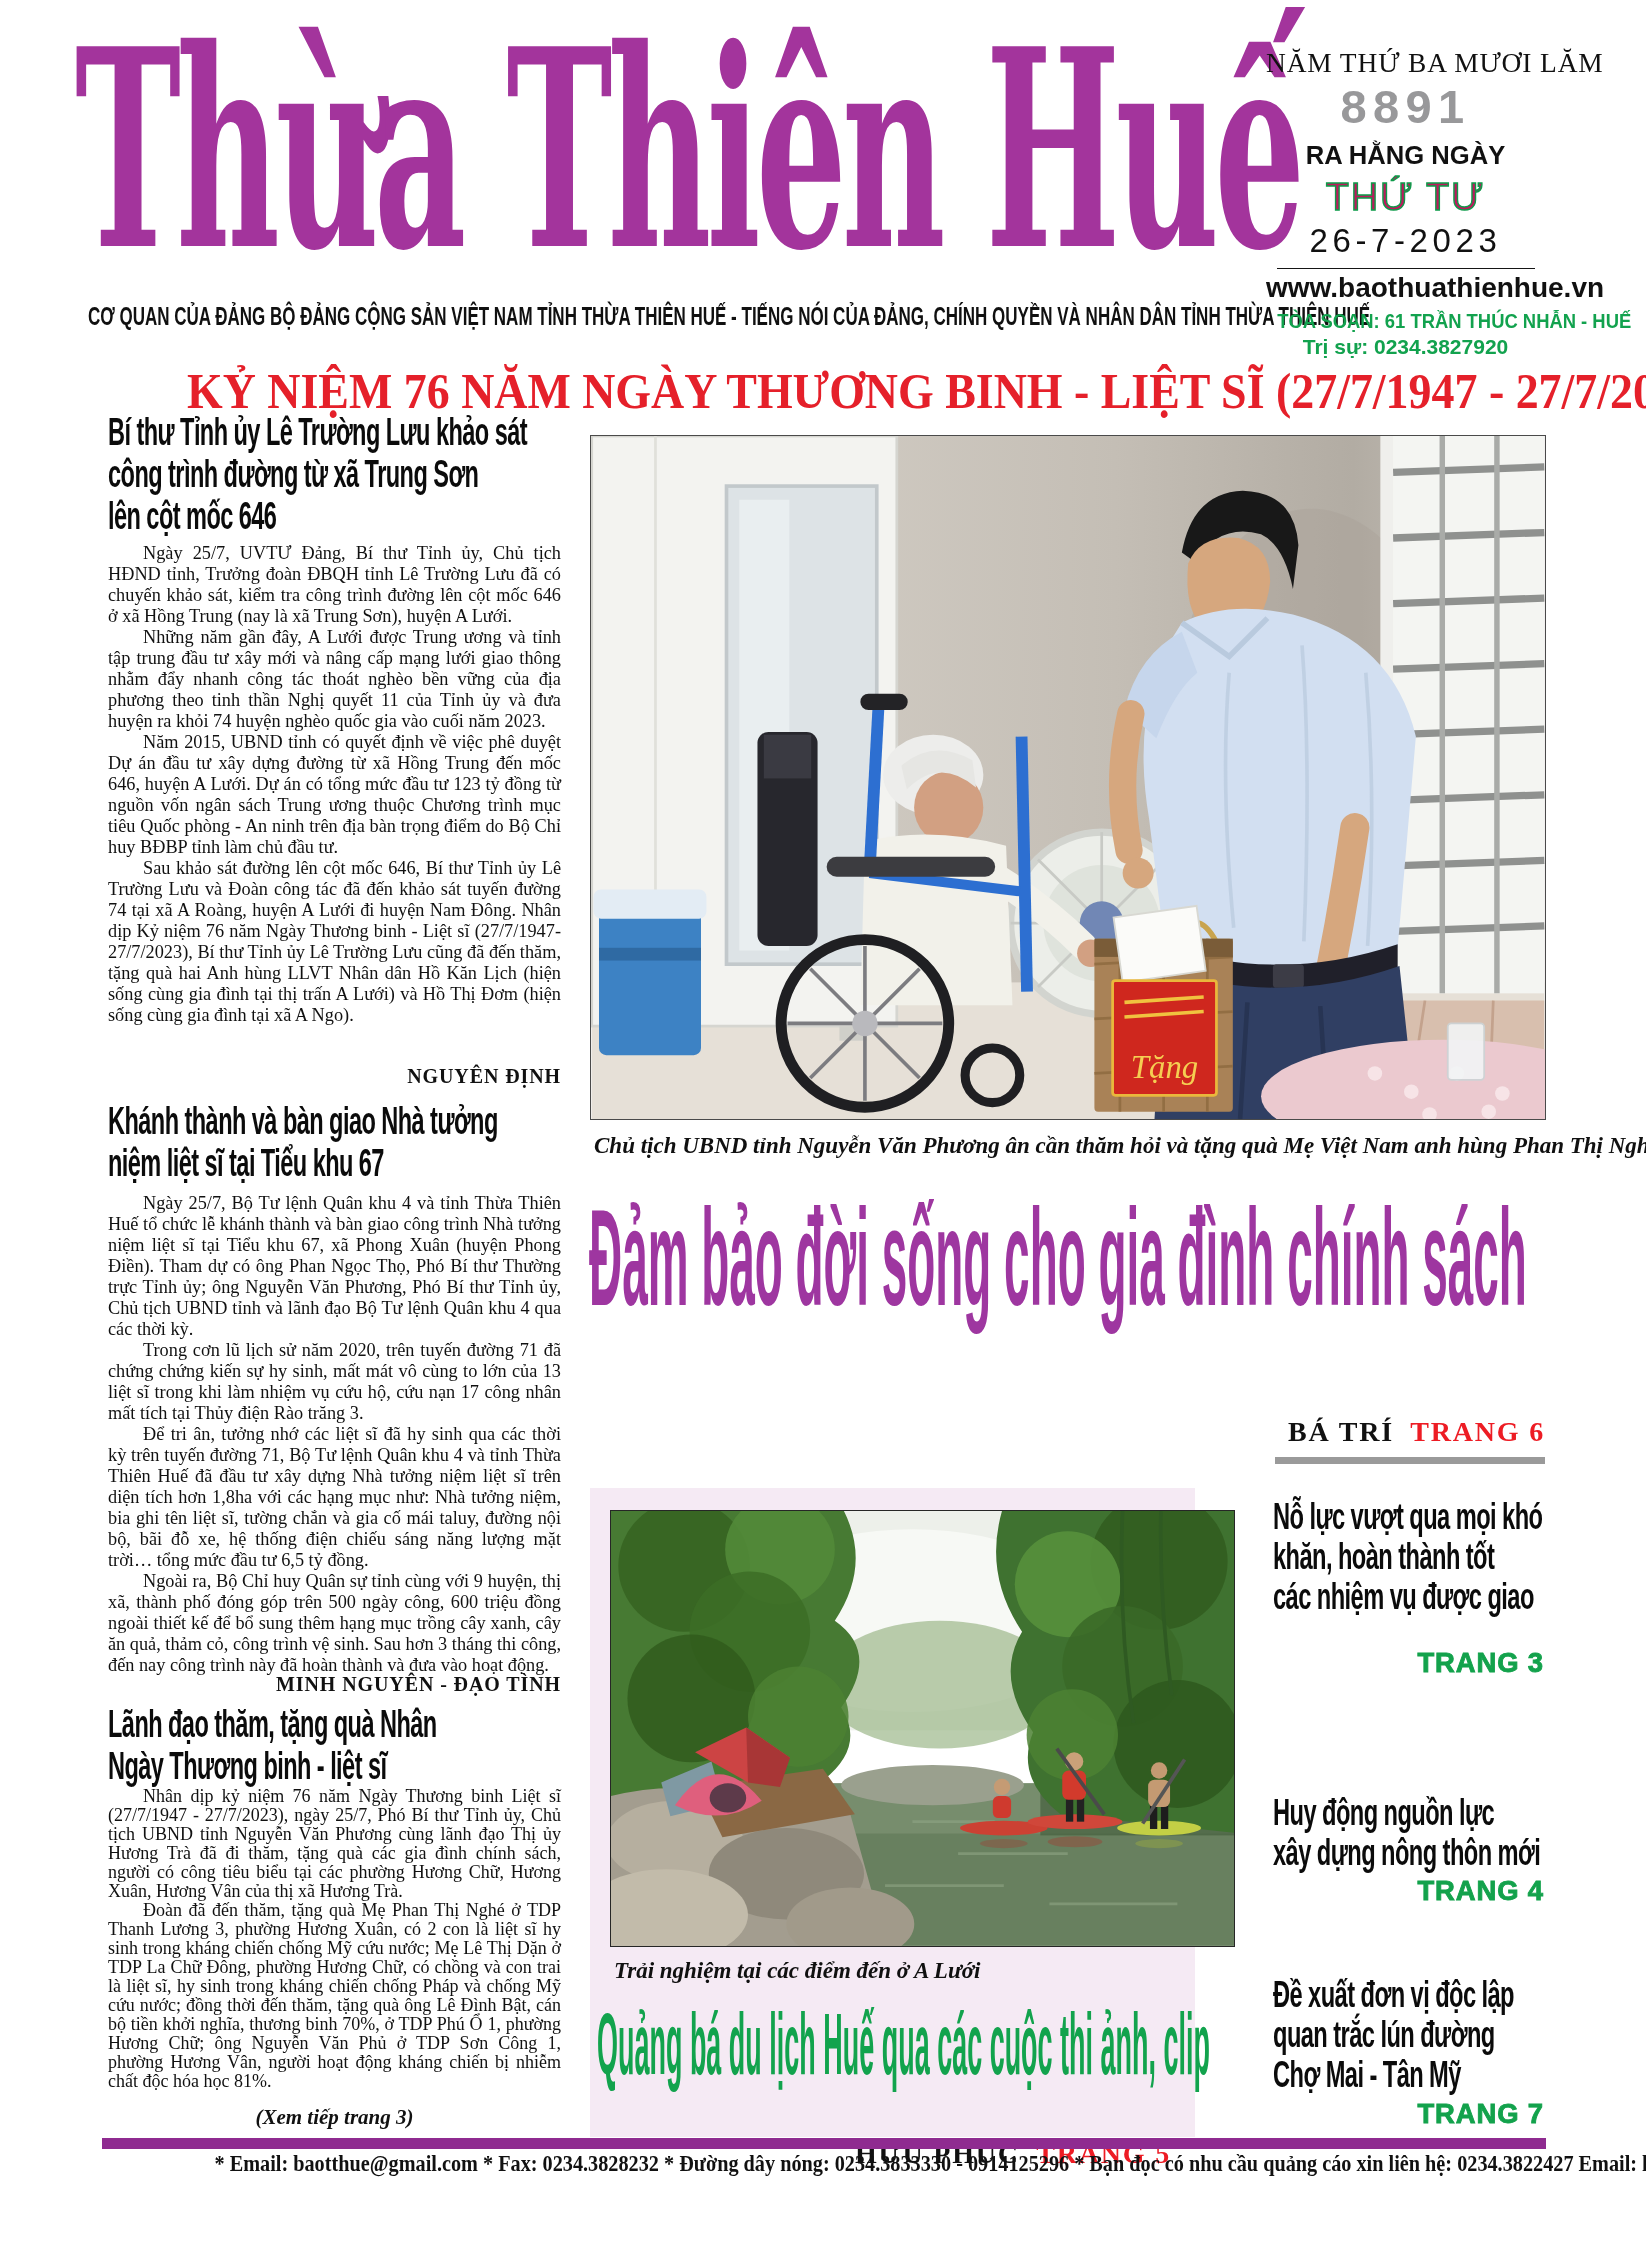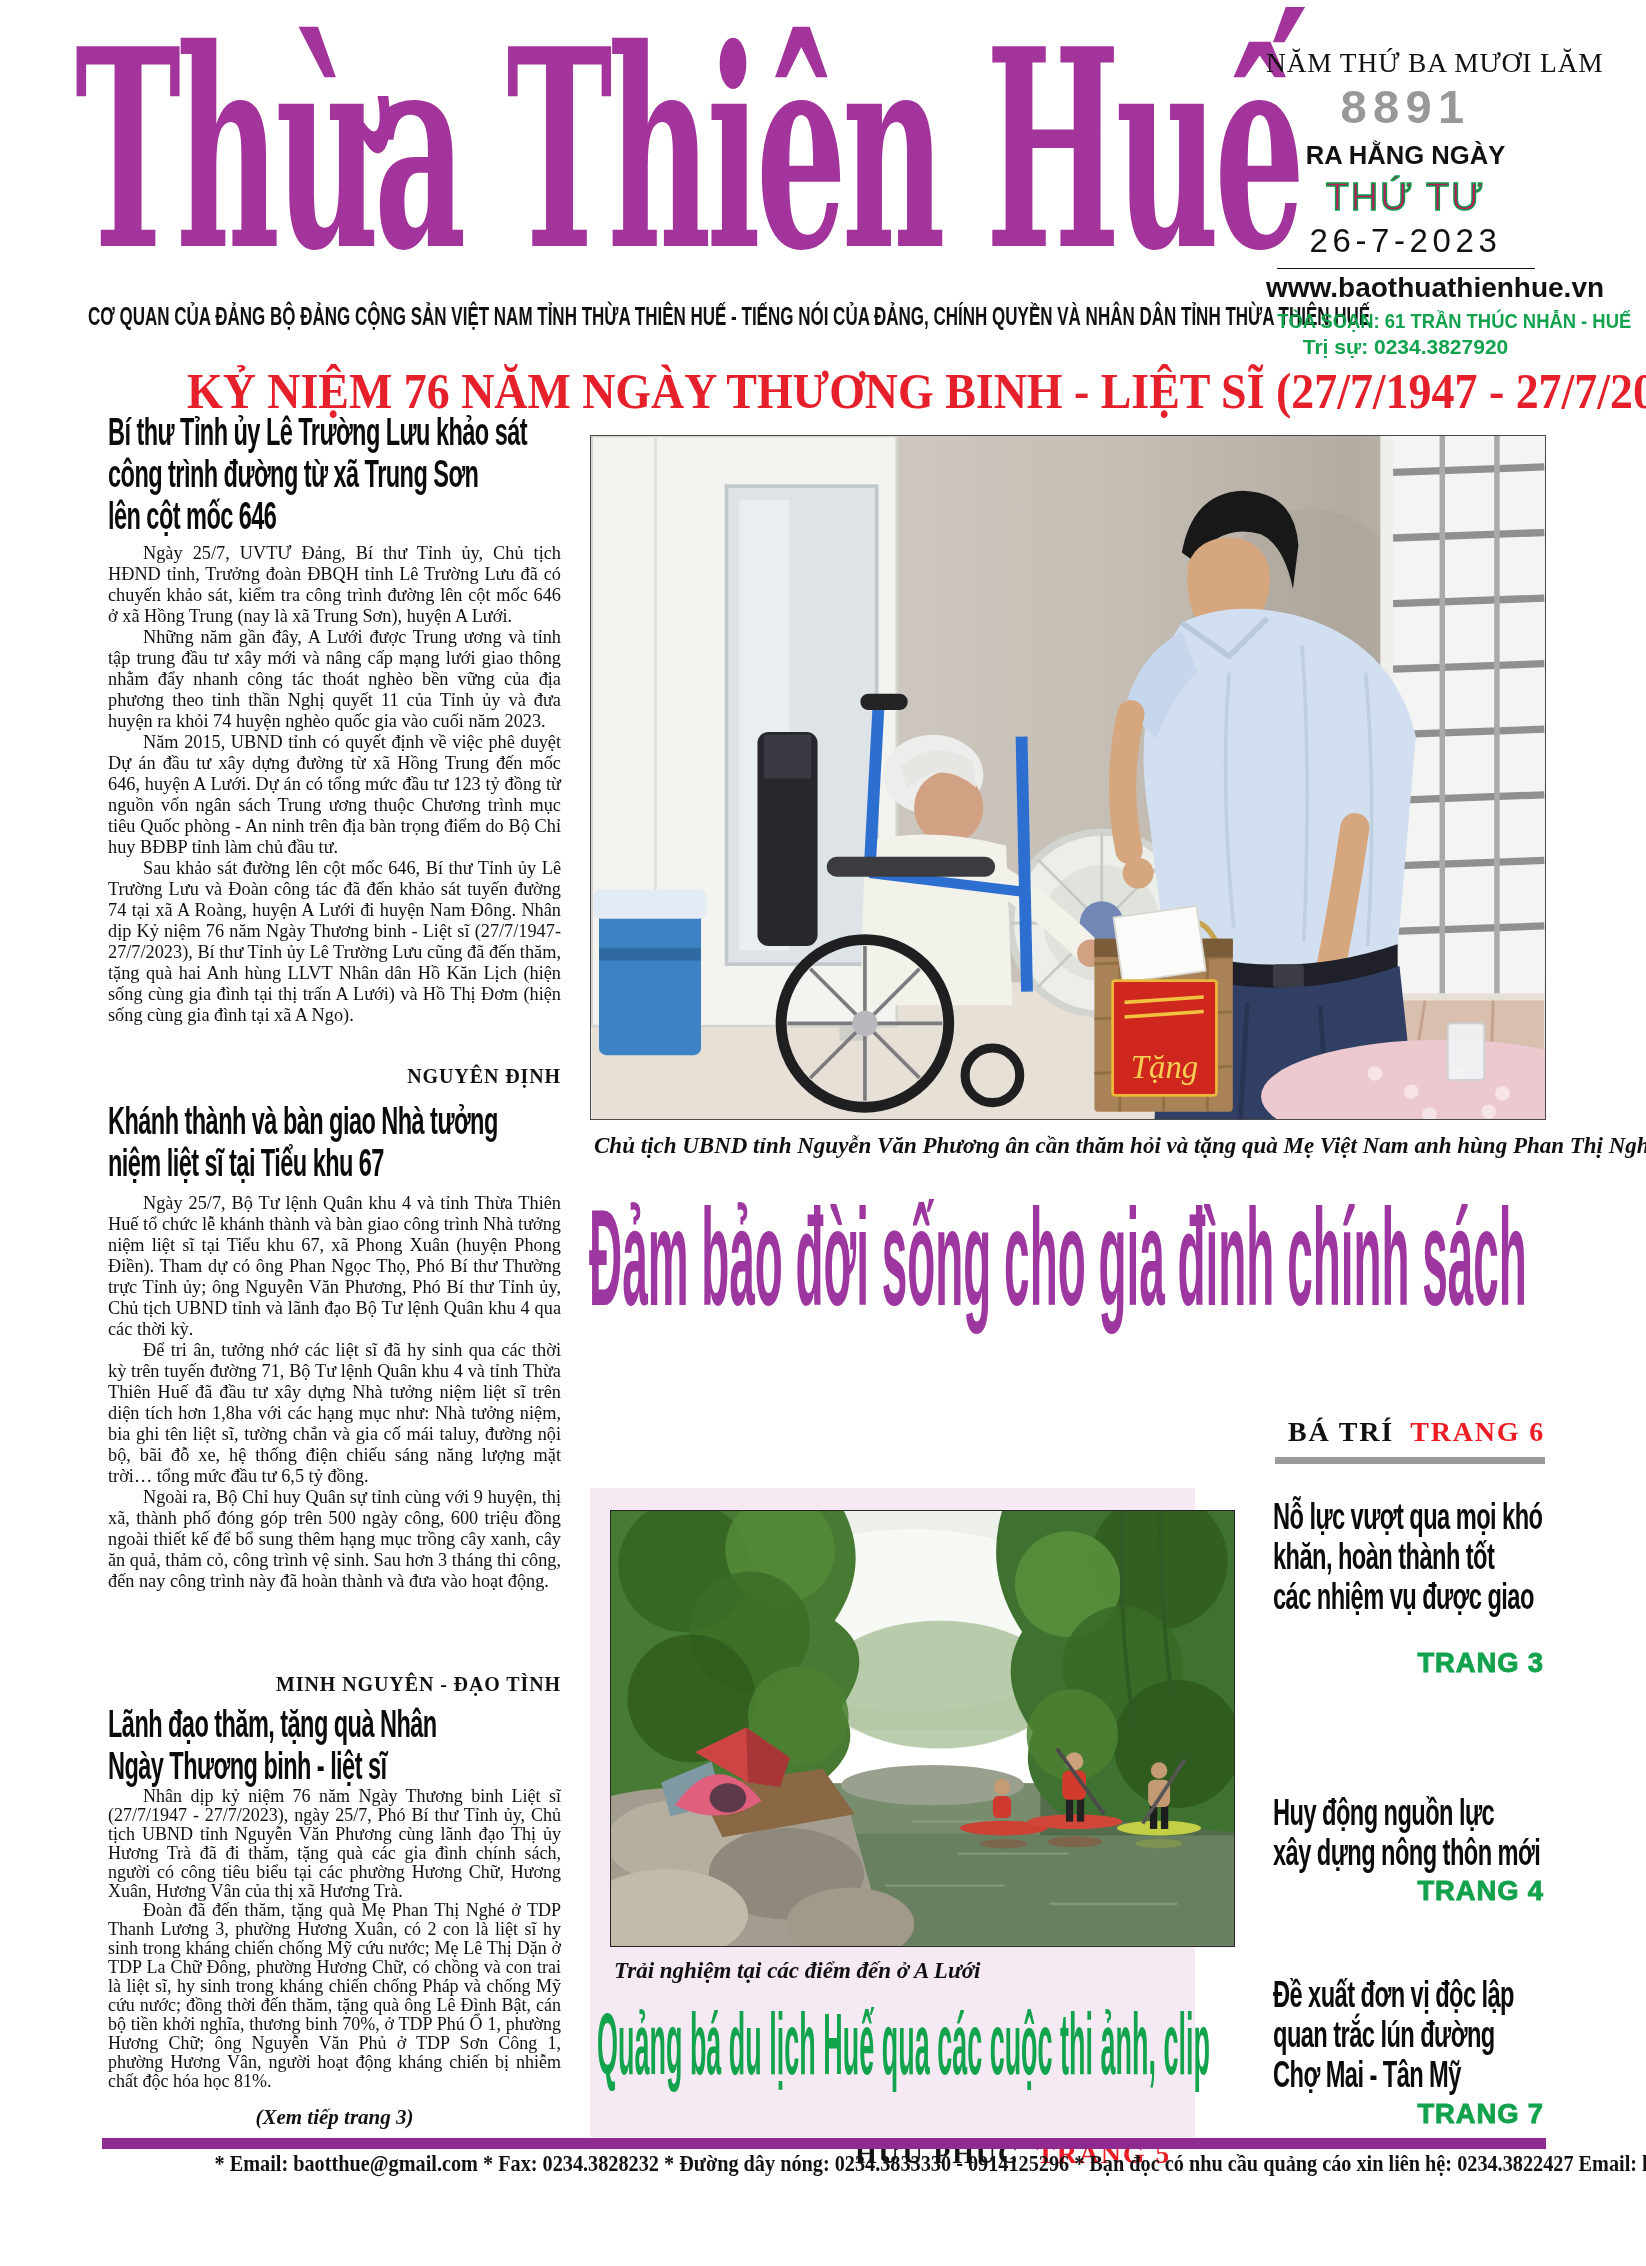--- a/index.html
+++ b/index.html
@@ -113,20 +113,21 @@
     <p>Những năm gần đây, A Lưới được Trung ương và tỉnh tập trung đầu tư xây mới và nâng cấp mạng lưới giao thông nhằm đẩy nhanh công tác thoát nghèo bền vững của địa phương theo tinh thần Nghị quyết 11 của Tỉnh ủy và đưa huyện ra khỏi 74 huyện nghèo quốc gia vào cuối năm 2023.</p>
     <p>Năm 2015, UBND tỉnh có quyết định về việc phê duyệt Dự án đầu tư xây dựng đường từ xã Hồng Trung đến mốc 646, huyện A Lưới. Dự án có tổng mức đầu tư 123 tỷ đồng từ nguồn vốn ngân sách Trung ương thuộc Chương trình mục tiêu Quốc phòng - An ninh trên địa bàn trọng điểm do Bộ Chỉ huy BĐBP tỉnh làm chủ đầu tư.</p>
     <p>Sau khảo sát đường lên cột mốc 646, Bí thư Tỉnh ủy Lê Trường Lưu và Đoàn công tác đã đến khảo sát tuyến đường 74 tại xã A Roàng, huyện A Lưới đi huyện Nam Đông. Nhân dịp Kỷ niệm 76 năm Ngày Thương binh - Liệt sĩ (27/7/1947-27/7/2023), Bí thư Tỉnh ủy Lê Trường Lưu cũng đã đến thăm, tặng quà hai Anh hùng LLVT Nhân dân Hồ Kăn Lịch (hiện sống cùng gia đình tại thị trấn A Lưới) và Hồ Thị Đơm (hiện sống cùng gia đình tại xã A Ngo).</p>
   </div>
   <div class="abs colL byline" style="top:1065px;">NGUYÊN ĐỊNH</div>
 
   <div class="abs colL art-head" style="top:1100px;">Khánh thành và bàn giao Nhà tưởng
 niệm liệt sĩ tại Tiểu khu 67</div>
   <div class="abs colL body" style="top:1193px;">
     <p>Ngày 25/7, Bộ Tư lệnh Quân khu 4 và tỉnh Thừa Thiên Huế tổ chức lễ khánh thành và bàn giao công trình Nhà tưởng niệm liệt sĩ tại Tiểu khu 67, xã Phong Xuân (huyện Phong Điền). Tham dự có ông Phan Ngọc Thọ, Phó Bí thư Thường trực Tỉnh ủy; ông Nguyễn Văn Phương, Phó Bí thư Tỉnh ủy, Chủ tịch UBND tỉnh và lãnh đạo Bộ Tư lệnh Quân khu 4 qua các thời kỳ.</p>
+    <p>Trong cơn lũ lịch sử năm 2020, trên tuyến đường 71 đã chứng chứng kiến sự hy sinh, mất mát vô cùng to lớn của 13 liệt sĩ trong khi làm nhiệm vụ cứu hộ, cứu nạn 17 công nhân mất tích tại Thủy điện Rào trăng 3.</p>
     <p>Để tri ân, tưởng nhớ các liệt sĩ đã hy sinh qua các thời kỳ trên tuyến đường 71, Bộ Tư lệnh Quân khu 4 và tỉnh Thừa Thiên Huế đã đầu tư xây dựng Nhà tưởng niệm liệt sĩ trên diện tích hơn 1,8ha với các hạng mục như: Nhà tưởng niệm, bia ghi tên liệt sĩ, tường chắn và gia cố mái taluy, đường nội bộ, bãi đỗ xe, hệ thống điện chiếu sáng năng lượng mặt trời… tổng mức đầu tư 6,5 tỷ đồng.</p>
     <p>Ngoài ra, Bộ Chỉ huy Quân sự tỉnh cùng với 9 huyện, thị xã, thành phố đóng góp trên 500 ngày công, 600 triệu đồng ngoài thiết kế để bổ sung thêm hạng mục trồng cây xanh, cây ăn quả, thảm cỏ, công trình vệ sinh. Sau hơn 3 tháng thi công, đến nay công trình này đã hoàn thành và đưa vào hoạt động.</p>
   </div>
   <div class="abs colL byline" style="top:1673px;">MINH NGUYÊN - ĐẠO TÌNH</div>
 
   <div class="abs colL art-head" style="top:1703px;">Lãnh đạo thăm, tặng quà Nhân
 Ngày Thương binh - liệt sĩ</div>
   <div class="abs colL body body3" style="top:1787px;">
     <p>Nhân dịp kỷ niệm 76 năm Ngày Thương binh Liệt sĩ (27/7/1947 - 27/7/2023), ngày 25/7, Phó Bí thư Tỉnh ủy, Chủ tịch UBND tỉnh Nguyễn Văn Phương cùng lãnh đạo Thị ủy Hương Trà đã đi thăm, tặng quà các gia đình chính sách, người có công tiêu biểu tại các phường Hương Chữ, Hương Xuân, Hương Vân của thị xã Hương Trà.</p>
     <p>Đoàn đã đến thăm, tặng quà Mẹ Phan Thị Nghé ở TDP Thanh Lương 3, phường Hương Xuân, có 2 con là liệt sĩ hy sinh trong kháng chiến chống Mỹ cứu nước; Mẹ Lê Thị Dặn ở TDP La Chữ Đông, phường Hương Chữ, có chồng và con trai là liệt sĩ, hy sinh trong kháng chiến chống Pháp và chống Mỹ cứu nước; đồng thời đến thăm, tặng quà ông Lê Đình Bật, cán bộ tiền khởi nghĩa, thương binh 70%, ở TDP Phú Ổ 1, phường Hương Chữ; ông Nguyễn Văn Phủ ở TDP Sơn Công 1, phường Hương Vân, người hoạt động kháng chiến bị nhiễm chất độc hóa học 81%.</p>

